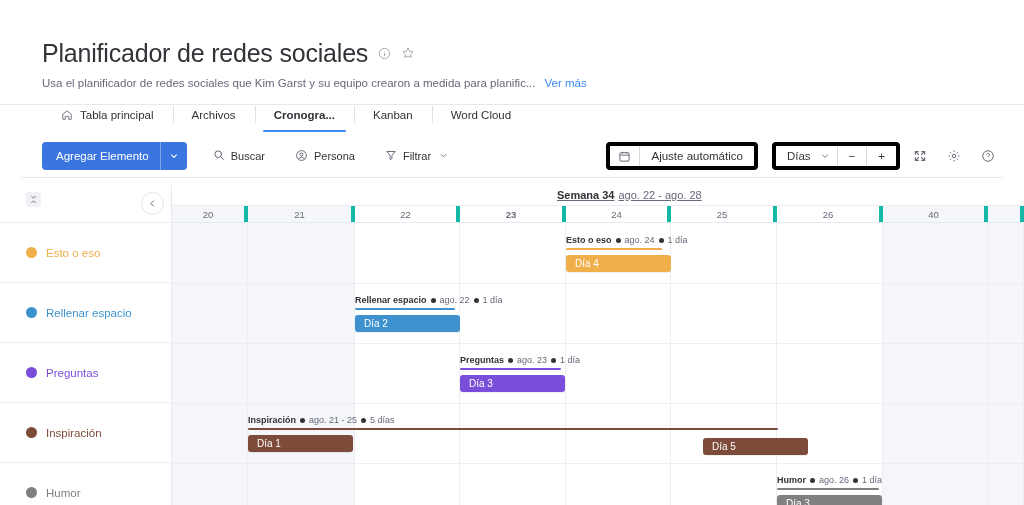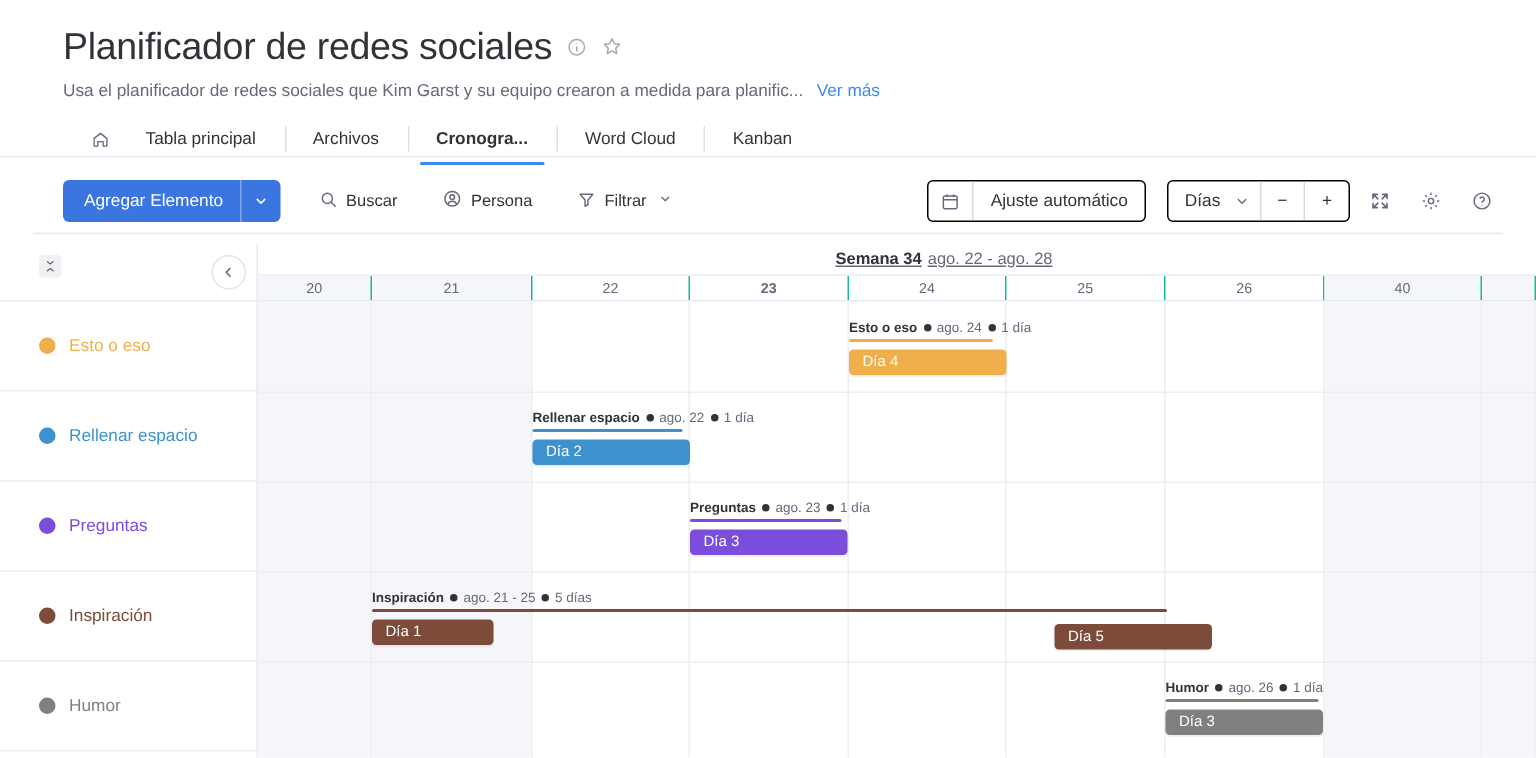--- a/index.html
+++ b/index.html
@@ -5,42 +5,42 @@
   * { box-sizing: border-box; margin: 0; padding: 0; }
   html, body {
     width: 1024px; height: 505px;
     background: #ffffff;
     font-family: "Liberation Sans", sans-serif;
     overflow: hidden;
     color: #323338;
   }
 
   
-  .page-head { padding: 16px 0 0 42px; }
+  .page-head { padding: 26px 0 0 42px; margin-top: 12px; }
   .title-row { display: flex; align-items: center; gap: 10px; }
   .board-title {
     font-size: 25px; font-weight: 400; color: #323338;
     letter-spacing: -0.2px; line-height: 30px;
   }
   .head-ico { color: #a6a8b0; display: inline-flex; align-items: center; }
   .head-ico svg { display: block; }
   .board-desc {
     margin-top: 9px; font-size: 11.5px; color: #676879;
     display: flex; align-items: baseline; gap: 9px;
   }
   .ver-mas { color: #3b8bf5; cursor: pointer; text-align: right; }
 
   
   .tabs {
     margin-top: 12px; margin-left: 42px;
     display: flex; align-items: stretch; height: 27px;
     position: relative;
   }
   .tab {
-    display: flex; align-items: center; gap: 24px;
+    display: flex; align-items: center; gap: 7px;
     padding: 0 19px; font-size: 11.5px; color: #323338;
     white-space: nowrap; cursor: pointer; position: relative;
   }
   .tab:not(:first-child)::before {
     content: ""; position: absolute; left: 0; top: 5px; bottom: 5px;
     width: 1px; background: #e0e1e6;
   }
   .tab.active { font-weight: 700; }
   .tab.active::after {
     content: ""; position: absolute; left: 8px; right: 8px; bottom: -4px;
@@ -76,21 +76,21 @@
     cursor: pointer; height: 26px; padding: 0 4px;
   }
   .tool-item svg { color: #676879; }
   .chev { color: #676879; margin-left: 2px; }
 
   .toolbar-right {
     margin-left: auto; display: flex; align-items: center; gap: 0;
   }
   .seg {
     display: flex; align-items: center; height: 28px;
-    border: 1px solid #000000; border-radius: 4px; overflow: hidden;
+    border: 4px solid #000000; border-radius: 4px; overflow: hidden;
     background: #fff;
   }
   .seg .cell {
     display: flex; align-items: center; justify-content: center;
     height: 26px; font-size: 11.5px; color: #323338; cursor: pointer;
     padding: 0 11px;
   }
   .seg .cell + .cell { border-left: 1px solid #d6d9e3; }
   .seg .cell.ico { padding: 0 8px; color: #676879; }
   .seg-gap { width: 14px; }
@@ -157,21 +157,21 @@
   .week-bar b { color: #323338; font-weight: 700; margin-right: 4px; }
   .week-bar .wk-inner { position: absolute; left: 385px; white-space: nowrap; text-decoration: underline; }
 
   .day-head {
     height: 17px; display: flex; position: relative;
     border-bottom: 1px solid #e6e9ef;
   }
   .day-cell {
     display: flex; align-items: center; justify-content: center;
     font-size: 9.5px; color: #676879;
-    border-right: 1px solid #14b8a6;
+    border-right: 4px solid #14b8a6;
     flex: none;
   }
   .day-cell.weekend { background: #f5f6f9; }
 
   .grid-body { position: absolute; left: 0; right: 0; top: 38px; bottom: 0; }
   .col-layer { position: absolute; inset: 0; display: flex; }
   .col {
     border-right: 1px solid #eceef3; flex: none; height: 100%;
   }
   .col.weekend { background: #f5f6f9; }
@@ -234,24 +234,24 @@
     </span>
     <span>Tabla principal</span>
   </div>
   <div class="tab">
     <span>Archivos</span>
   </div>
   <div class="tab active">
     <span>Cronogra...</span>
   </div>
   <div class="tab">
+    <span>Kanban</span>
+  </div>
+  <div class="tab">
     <span>Word Cloud</span>
-  </div>
-  <div class="tab">
-    <span>Kanban</span>
   </div>
 </div>
 <div class="head-rule"></div>
 
 <div class="toolbar">
   <div class="btn-primary">
     <span class="lbl">Agregar Elemento</span>
     <span class="split">
       <svg width="10" height="10" viewBox="0 0 24 24" fill="none" stroke="currentColor" stroke-width="2.6" stroke-linecap="round" stroke-linejoin="round">
           <path d="M6 9.5l6 6 6-6"></path>
@@ -449,21 +449,21 @@
           </div>
           <div class="item" style="left: 76px; top: 192px;">
             <div class="meta">
               <span class="t">Inspiración</span>
               <span class="bdot"></span>
               <span>ago. 21 - 25</span>
               <span class="bdot"></span>
               <span>5 días</span>
             </div>
             <div class="rail" style="background: rgb(125, 75, 58); width: 530px;"></div>
-            <div class="bar" style="background: rgb(125, 75, 58); width: 81px;">Día 1</div>
+            <div class="bar" style="background: rgb(125, 75, 58); width: 105px;">Día 1</div>
           </div>
           <div class="item" style="left: 499px; top: 210px; padding-left: 32px;">
             <div class="bar" style="background: rgb(125, 75, 58); width: 105px;">Día 5</div>
           </div>
           <div class="item" style="left: 605px; top: 252px;">
             <div class="meta">
               <span class="t">Humor</span>
               <span class="bdot"></span>
               <span>ago. 26</span>
               <span class="bdot"></span>

